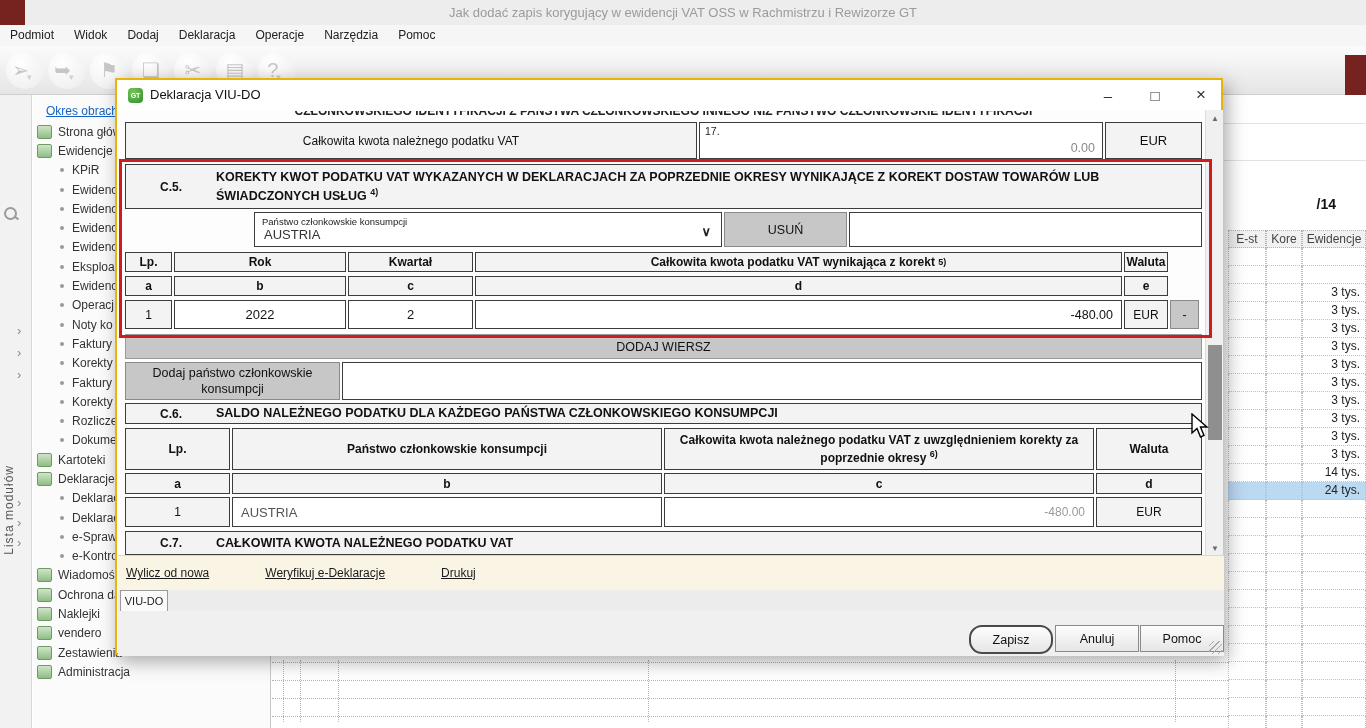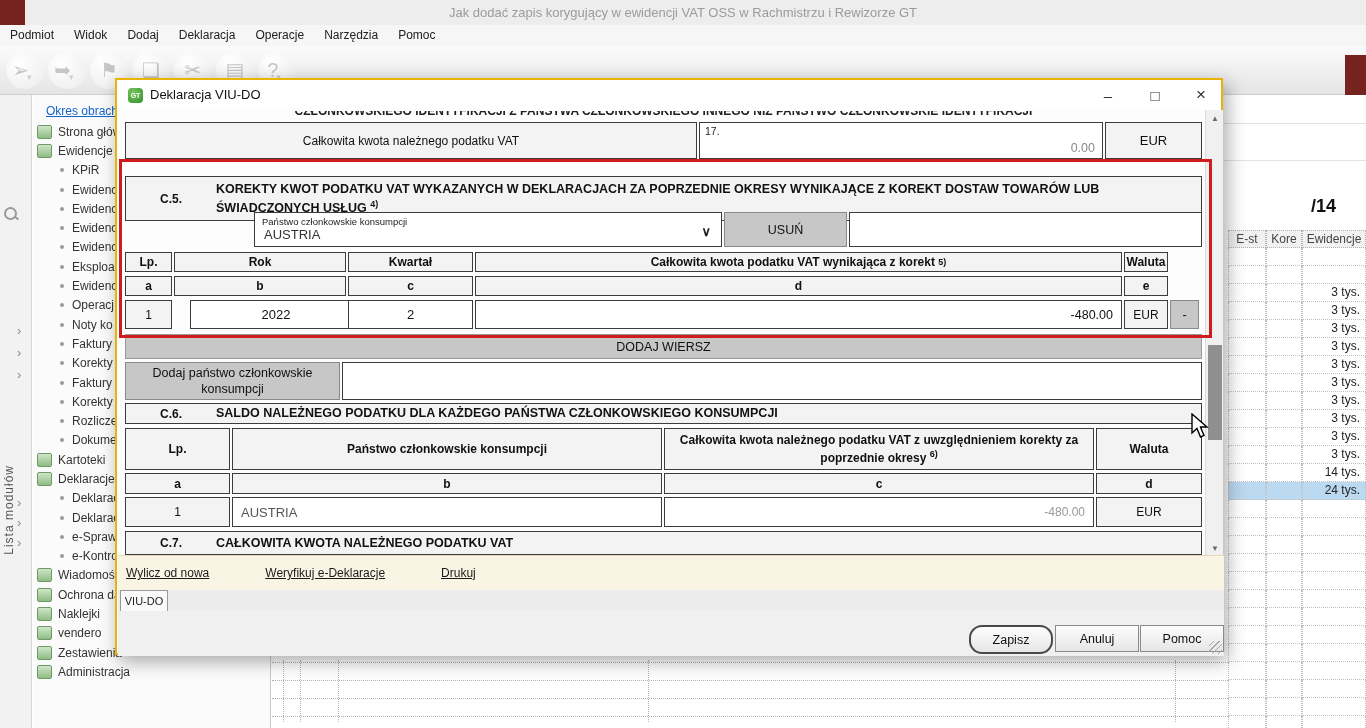--- a/index.html
+++ b/index.html
@@ -56,21 +56,21 @@
   .tree{position:absolute;left:0px;top:27px;width:237px;}
   .tree-item{display:flex;align-items:center;height:19.3px;font-size:12px;color:#333;white-space:nowrap;}
   .tree-ico{width:13px;height:12px;margin:0 6px 0 4px;background:linear-gradient(#cfe6c8,#8fbd85);
             border:1px solid #6f9a66;border-radius:2px;flex:none;}
   .tree-item.lvl-1{padding-left:22px;}
   .tree-item.lvl-1 .tree-ico{width:4px;height:4px;border-radius:50%;background:#9a9a9a;border:none;margin:0 8px 0 5px;}
 
   
   .bgwin{left:270px;top:95px;width:1096px;height:633px;background:#fff;border-left:1px solid #c9c9c9;}
   .bg-hline{position:absolute;background:#e2e2e2;height:1px;}
-  .page-ind{left:1262px;top:196px;width:74px;height:26px;font-size:18px;font-weight:bold;text-align:right;color:#111;}
+  .page-ind{left:1262px;top:196px;width:74px;height:26px;font-size:14px;font-weight:bold;text-align:right;color:#111;}
   .bgt{left:1228px;top:230px;width:138px;}
   .bgt-head{display:flex;height:18px;}
   .bgt-head span{box-sizing:border-box;border:1px dotted #b3b3b3;background:#f1f1f1;font-size:12px;color:#444;
                  display:flex;align-items:center;justify-content:center;}
   .bgt-rows{}
   .bgt-row{display:flex;height:18px;}
   .bgt-row span{box-sizing:border-box;border:1px dotted #c0c0c0;border-top:none;font-size:12px;color:#222;}
   .bgt-c1{width:38px;} .bgt-c2{width:36px;} .bgt-c3{width:64px;text-align:right;padding:1px 5px 0 0;}
   .bgt-row.highlight{background:#bcd9f2;}
   .grid-bottom{left:272px;top:655px;width:956px;height:73px;}
@@ -593,21 +593,21 @@
         <div>CZŁONKOWSKIEGO IDENTYFIKACJI Z PAŃSTWA CZŁONKOWSKIEGO INNEGO NIŻ PAŃSTWO CZŁONKOWSKIE IDENTYFIKACJI</div>
       </div>
 
       <div class="fcell" style="left:8px;top:12px;width:572px;height:37px;">Całkowita kwota należnego podatku VAT</div>
       <div class="fcell w" style="left:582px;top:12px;width:404px;height:37px;">
         <span class="num-tl">17.</span>
         <span class="num-br">0.00</span>
       </div>
       <div class="fcell" style="left:988px;top:12px;width:97px;height:37px;font-size:13px;">EUR</div>
 
-      <div class="fcell band" style="left:8px;top:54px;width:1077px;height:45px;margin-top:12px;">
+      <div class="fcell band" style="left:8px;top:54px;width:1077px;height:45px;">
         <span class="code">C.5.</span>
         <span class="btxt"><span>KOREKTY KWOT PODATKU VAT WYKAZANYCH W DEKLARACJACH ZA POPRZEDNIE OKRESY WYNIKAJĄCE Z KOREKT DOSTAW TOWARÓW LUB ŚWIADCZONYCH USŁUG</span> <sup>4)</sup></span>
       </div>
 
       <div class="fcell w" style="left:137px;top:102px;width:468px;height:35px;">
         <span class="combo-label">Państwo członkowskie konsumpcji</span>
         <span class="combo-value">AUSTRIA</span>
         <span class="combo-chevron">∨</span>
       </div>
       <div class="fcell gbtn" style="left:607px;top:102px;width:123px;height:35px;">USUŃ</div>
@@ -619,21 +619,21 @@
       <div class="fcell bold" style="left:358px;top:142px;width:647px;height:20px;"><span>Całkowita kwota podatku VAT wynikająca z korekt</span>&nbsp;<sup>5)</sup></div>
       <div class="fcell bold" style="left:1007px;top:142px;width:44px;height:20px;">Waluta</div>
 
       <div class="fcell bold" style="left:8px;top:166px;width:47px;height:20px;">a</div>
       <div class="fcell bold" style="left:57px;top:166px;width:172px;height:20px;">b</div>
       <div class="fcell bold" style="left:231px;top:166px;width:125px;height:20px;">c</div>
       <div class="fcell bold" style="left:358px;top:166px;width:647px;height:20px;">d</div>
       <div class="fcell bold" style="left:1007px;top:166px;width:44px;height:20px;">e</div>
 
       <div class="fcell" style="left:8px;top:190px;width:47px;height:29px;">1</div>
-      <div class="fcell w" style="left:57px;top:190px;width:172px;height:29px;font-size:13px;margin-left:16px;">2022</div>
+      <div class="fcell w" style="left:57px;top:190px;width:172px;height:29px;font-size:13px;">2022</div>
       <div class="fcell w" style="left:231px;top:190px;width:125px;height:29px;font-size:13px;">2</div>
       <div class="fcell w val-right" style="left:358px;top:190px;width:647px;height:29px;font-size:12.5px;">-480.00</div>
       <div class="fcell" style="left:1007px;top:190px;width:44px;height:29px;">EUR</div>
       <div class="fcell gbtn" style="left:1053px;top:190px;width:29px;height:29px;">-</div>
 
       <div class="red-frame" style="left:2px;top:49px;width:1087px;height:173px;"></div>
 
       <div class="fcell gbtn" style="left:8px;top:224px;width:1077px;height:25px;border-color:#9a9a9a;">DODAJ WIERSZ</div>
 
       <div class="fcell gbtn" style="left:8px;top:252px;width:215px;height:38px;line-height:1.3;padding:0 14px;">Dodaj państwo członkowskie konsumpcji</div>

